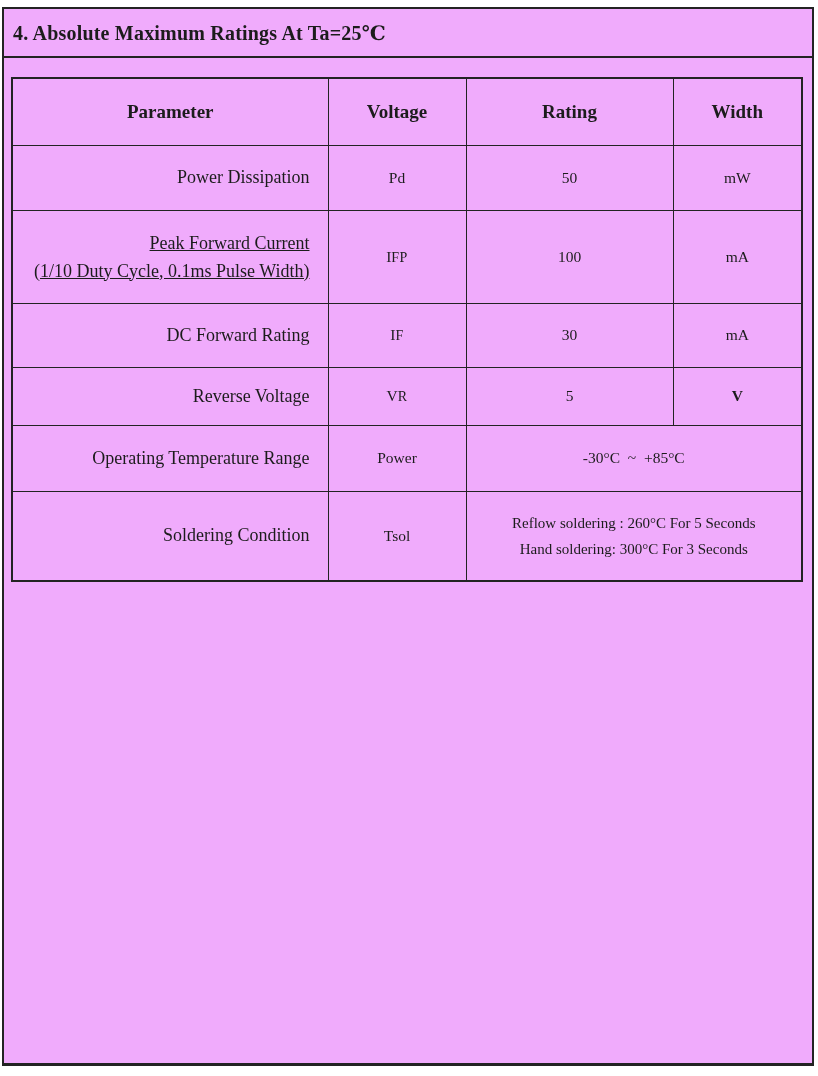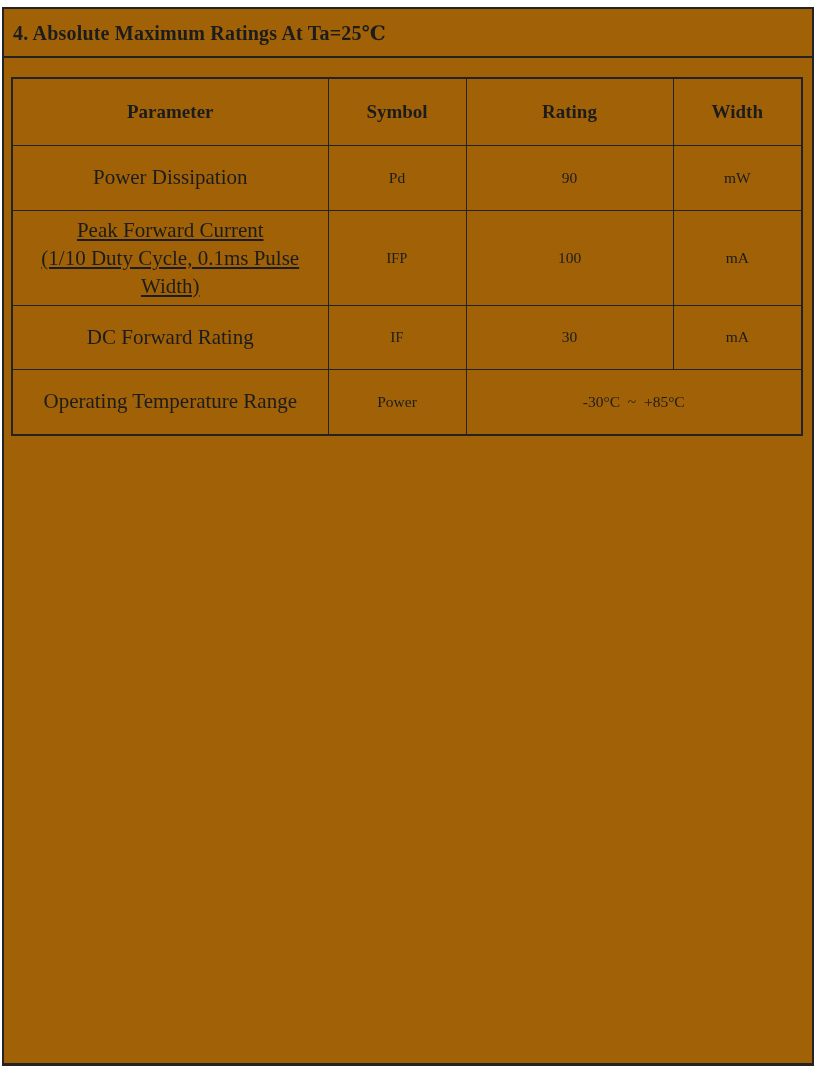--- a/index.html
+++ b/index.html
@@ -17,21 +17,21 @@
   
   .page-frame {
     position: absolute;
     left: 2px;
     top: 7px;
     width: 812px;
     height: 1059px;
     box-sizing: border-box;
     border: 2px solid #232323;
     border-bottom-width: 3px;
-    background: #a16207;
+    background: #f0abfc;
   }
   .title-band {
     box-sizing: border-box;
     height: 49px;
     border-bottom: 2px solid #232323;
     display: flex;
     align-items: center;
     padding-left: 9px;
   }
   .page-title {
@@ -46,32 +46,32 @@
     left: 11px;
     top: 77px;
     border-collapse: collapse;
     table-layout: fixed;
     border: 2px solid #232323;
   }
   table.ratings th,
   table.ratings td {
     border: 1px solid #232323;
     vertical-align: middle;
-    padding: 5px;
+    padding: 18px;
     overflow: hidden;
   }
   table.ratings th {
     font-size: 19px;
     font-weight: bold;
     text-align: center;
   }
   td.c-param {
-    text-align: center;
+    text-align: right;
     padding-left: 10px;
-    font-size: 21px;
+    font-size: 18px;
   }
   td.c-center {
     text-align: center;
     font-size: 15.5px;
   }
   .param-line {
     display: block;
     line-height: 28px;
     text-decoration: underline;
   }
@@ -109,51 +109,65 @@
 <table class="ratings">
   <colgroup>
     <col style="width:316px">
     <col style="width:138px">
     <col style="width:207px">
     <col style="width:129px">
   </colgroup>
   <tbody>
       <tr class="h-head">
     <th>Parameter</th>
-    <th>Symbol</th>
+    <th>Voltage</th>
     <th>Rating</th>
     <th>Width</th>
   </tr>
 
   <tr class="h-r1">
     <td class="c-param">Power Dissipation</td>
     <td class="c-center"><span>Pd</span></td>
-    <td class="c-center">90</td>
+    <td class="c-center">50</td>
     <td class="c-center">mW</td>
   </tr>
 
   <tr class="h-r2">
     <td class="c-param">
       <span class="param-line">Peak Forward Current</span>
       <span class="param-line">(1/10 Duty Cycle, 0.1ms Pulse Width)</span>
     </td>
     <td class="c-center"><span>I</span><span class="sym-sub">FP</span></td>
     <td class="c-center">100</td>
     <td class="c-center">mA</td>
   </tr>
 
   <tr class="h-r3">
     <td class="c-param">DC Forward Rating</td>
     <td class="c-center"><span>I</span><span class="sym-sub">F</span></td>
     <td class="c-center">30</td>
     <td class="c-center">mA</td>
   </tr>
 
+  <tr class="h-r4">
+    <td class="c-param">Reverse Voltage</td>
+    <td class="c-center"><span>V</span><span class="sym-sub">R</span></td>
+    <td class="c-center">5</td>
+    <td class="c-center unit-bold">V</td>
+  </tr>
 
   <tr class="h-r5">
     <td class="c-param">Operating Temperature Range</td>
     <td class="c-center"><span>Power</span></td>
     <td class="c-center" colspan="2">-30°C &nbsp;~&nbsp; +85°C</td>
   </tr>
 
 
+  <tr class="h-r7">
+    <td class="c-param">Soldering Condition</td>
+    <td class="c-center"><span>Tsol</span></td>
+    <td class="c-center" colspan="2">
+      <span class="rating-line">Reflow soldering : 260°C For 5 Seconds</span>
+      <span class="rating-line">Hand soldering: 300°C For 3 Seconds</span>
+    </td>
+  </tr>
 </tbody>
   </table>
 
 </body></html>

